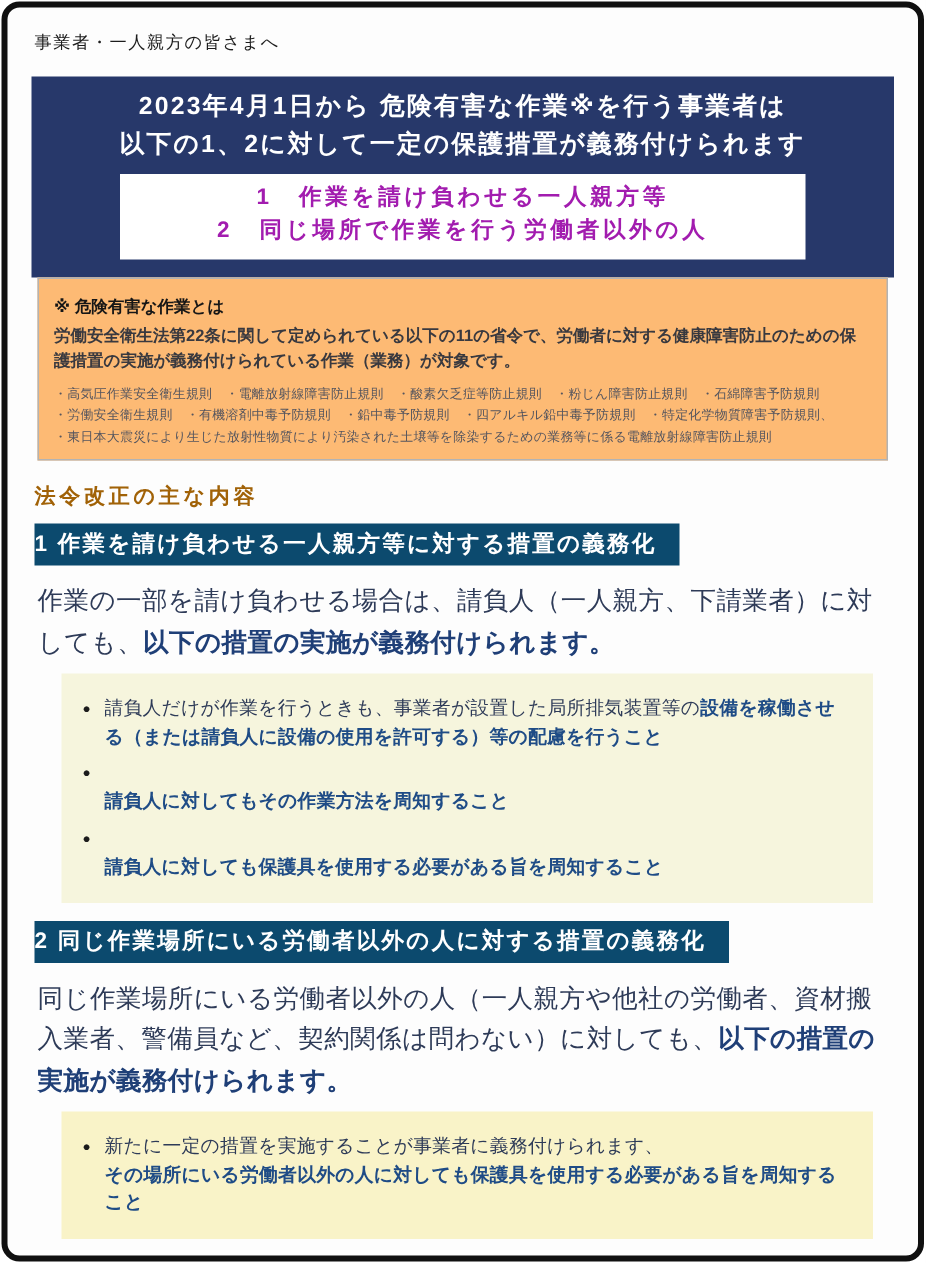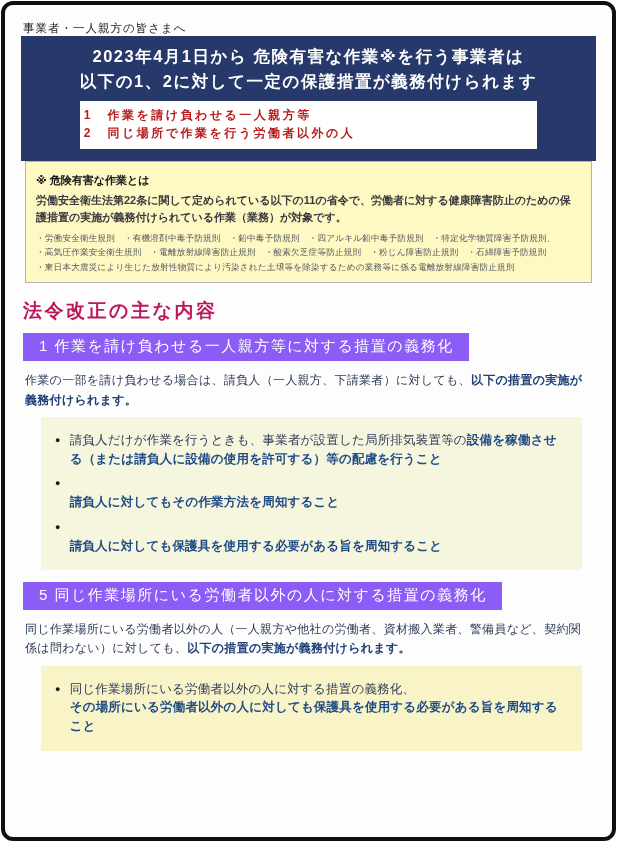--- a/index.html
+++ b/index.html
@@ -4,34 +4,34 @@
 <style>
   html,body{margin:0;padding:0;}
   body{
     width:617px;height:842px;background:#fff;overflow:hidden;position:relative;
     font-family:"Liberation Sans","DejaVu Sans",sans-serif;
   }
   .page{
     position:absolute;inset:1px;border:4px solid #101010;border-radius:12px;
     background:#fdfdfd;overflow:hidden;box-sizing:border-box;padding:12px 16px 0 16px;
   }
-  .audience{font-size:11.5px;color:#1c1c1c;margin:4px 0 0 2px;letter-spacing:1px;}
+  .audience{font-size:11.5px;color:#1c1c1c;margin:4px 0 15px 2px;letter-spacing:1px;}
   .band{background:#27386a;color:#fff;text-align:center;padding:8px 10px 12px;}
   .band-title{font-size:16.5px;font-weight:bold;letter-spacing:1.5px;line-height:1.5;}
   .band-inner{background:#fff;margin:7px auto 0;width:81%;padding:5px 4px 7px;}
-  .band-inner div{color:#b91c1c;font-size:12px;font-weight:bold;letter-spacing:2.5px;line-height:1.5;text-align:left;}
+  .band-inner div{color:#a21caf;font-size:15px;font-weight:bold;letter-spacing:2.5px;line-height:1.5;text-align:center;}
   .intro{font-size:12.5px;color:#2e3b58;line-height:1.62;margin:12px 4px 10px;letter-spacing:.3px;}
-  .note{border:1px solid #b3b3b3;margin:0 4px;padding:11px 10px 8px;background:#fef9c3;}
+  .note{border:1px solid #b3b3b3;margin:0 4px;padding:11px 10px 8px;background:#fdba74;}
   .note-title{font-size:11px;font-weight:bold;color:#161616;margin-bottom:4px;}
   .note-body{font-size:11px;font-weight:bold;color:#39393f;line-height:1.55;margin-bottom:5px;}
   .note-regs div{font-size:8.6px;color:#55555e;line-height:1.7;letter-spacing:.2px;}
-  .main-heading{font-size:19px;color:#be185d;font-weight:bold;margin:15px 2px 9px;letter-spacing:2.5px;}
-  .sec-banner{display:inline-block;background:#8b5cf6;color:#fff;font-weight:normal;
-    font-size:15px;letter-spacing:1.5px;padding:4px 15px 5px 16px;margin:0 0 2px 2px;}
-  .lead{font-size:12px;color:#2e3b58;line-height:1.6;margin:8px 4px 7px;letter-spacing:.3px;}
+  .main-heading{font-size:14px;color:#a16207;font-weight:bold;margin:15px 2px 9px;letter-spacing:2.5px;}
+  .sec-banner{display:inline-block;background:#0c4a6e;color:#fff;font-weight:bold;
+    font-size:15px;letter-spacing:1.5px;padding:4px 15px 5px 0;margin:0 0 2px 2px;}
+  .lead{font-size:17px;color:#2e3b58;line-height:1.6;margin:8px 4px 7px;letter-spacing:.3px;}
   .lead .emph{font-weight:bold;color:#1f3f77;}
   .ybox{margin:2px 14px 0 20px;padding:8px 14px 9px;list-style:none;}
   .ybox-1{background:#f6f5dd;}
   .ybox-2{background:#f9f3c8;}
   .ybox li{display:flex;gap:9px;margin:6px 0;font-size:12.5px;line-height:1.5;letter-spacing:.2px;}
   .dot{color:#1b1b1b;font-size:9px;padding-top:3px;flex:0 0 auto;}
   .m-normal{color:#2e3b58;}
   .m-emph{font-weight:bold;color:#1f4c86;}
   .sec{margin-top:6px;}
   .sec2{margin-top:12px;}
@@ -50,22 +50,22 @@
       <div>1　作業を請け負わせる一人親方等</div>
       <div>2　同じ場所で作業を行う労働者以外の人</div>
     </div>
   </div>
 
 
   <div class="note">
     <div class="note-title">※ 危険有害な作業とは</div>
     <div class="note-body">労働安全衛生法第22条に関して定められている以下の11の省令で、労働者に対する健康障害防止のための保護措置の実施が義務付けられている作業（業務）が対象です。</div>
     <div class="note-regs">
+      <div>・高気圧作業安全衛生規則　・電離放射線障害防止規則　・酸素欠乏症等防止規則　・粉じん障害防止規則　・石綿障害予防規則</div>
       <div>・労働安全衛生規則　・有機溶剤中毒予防規則　・鉛中毒予防規則　・四アルキル鉛中毒予防規則　・特定化学物質障害予防規則、</div>
-      <div>・高気圧作業安全衛生規則　・電離放射線障害防止規則　・酸素欠乏症等防止規則　・粉じん障害防止規則　・石綿障害予防規則</div>
       <div>・東日本大震災により生じた放射性物質により汚染された土壌等を除染するための業務等に係る電離放射線障害防止規則</div>
     </div>
   </div>
 
   <div class="main-heading">法令改正の主な内容</div>
 
   <div class="sec">
     <div class="sec-banner">1 作業を請け負わせる一人親方等に対する措置の義務化</div>
     <p class="lead"><span class="m-normal">作業の一部を請け負わせる場合は、請負人（一人親方、下請業者）に対しても、</span><span class="emph">以下の措置の実施が義務付けられます。</span></p>
     <ul class="ybox ybox-1">
@@ -78,24 +78,24 @@
         <span><br><span class="m-emph">請負人に対してもその作業方法を周知すること</span></span>
       </li>
       <li>
         <span class="dot">●</span>
         <span><br><span class="m-emph">請負人に対しても保護具を使用する必要がある旨を周知すること</span></span>
       </li>
     </ul>
   </div>
 
   <div class="sec sec2">
-    <div class="sec-banner">5 同じ作業場所にいる労働者以外の人に対する措置の義務化</div>
+    <div class="sec-banner">2 同じ作業場所にいる労働者以外の人に対する措置の義務化</div>
     <p class="lead"><span class="m-normal">同じ作業場所にいる労働者以外の人（一人親方や他社の労働者、資材搬入業者、警備員など、契約関係は問わない）に対しても、</span><span class="emph">以下の措置の実施が義務付けられます。</span></p>
     <ul class="ybox ybox-2">
       <li>
         <span class="dot">●</span>
-        <span><span class="m-normal">同じ作業場所にいる労働者以外の人に対する措置の義務化、</span><br><span class="m-emph">その場所にいる労働者以外の人に対しても保護具を使用する必要がある旨を周知すること</span></span>
+        <span><span class="m-normal">新たに一定の措置を実施することが事業者に義務付けられます、</span><br><span class="m-emph">その場所にいる労働者以外の人に対しても保護具を使用する必要がある旨を周知すること</span></span>
       </li>
 
     </ul>
   </div>
 
 </div>
 
 </body></html>

